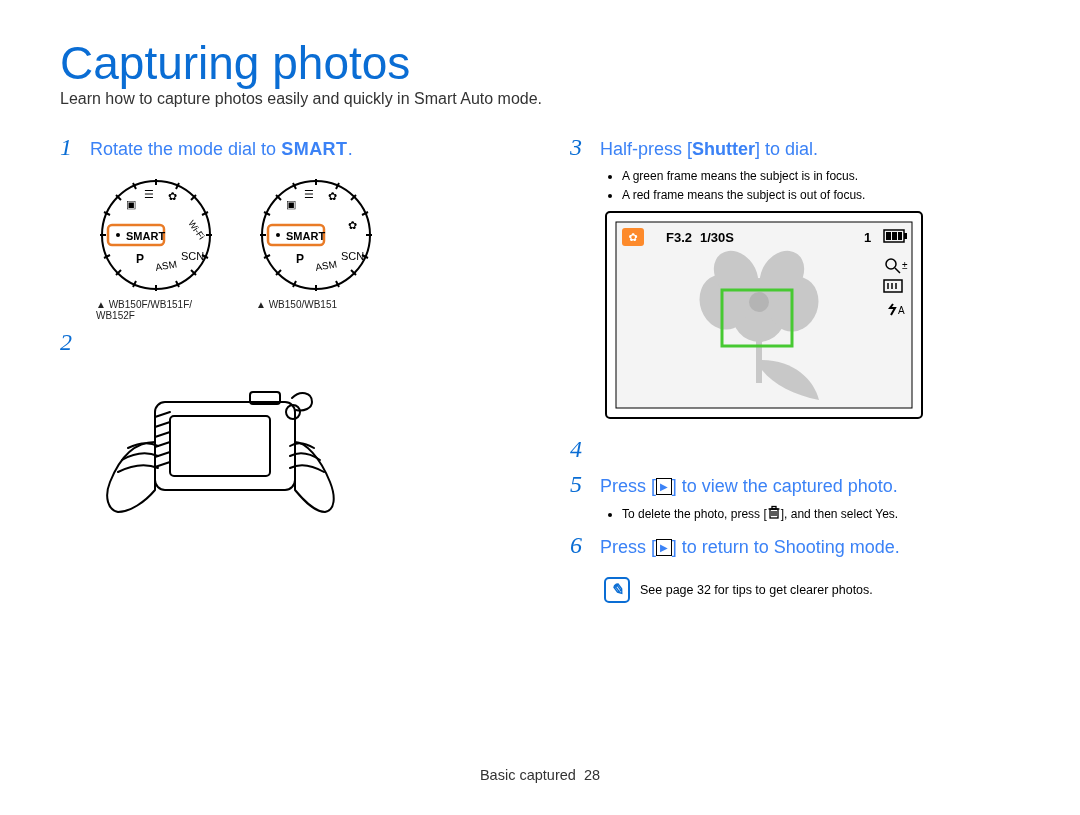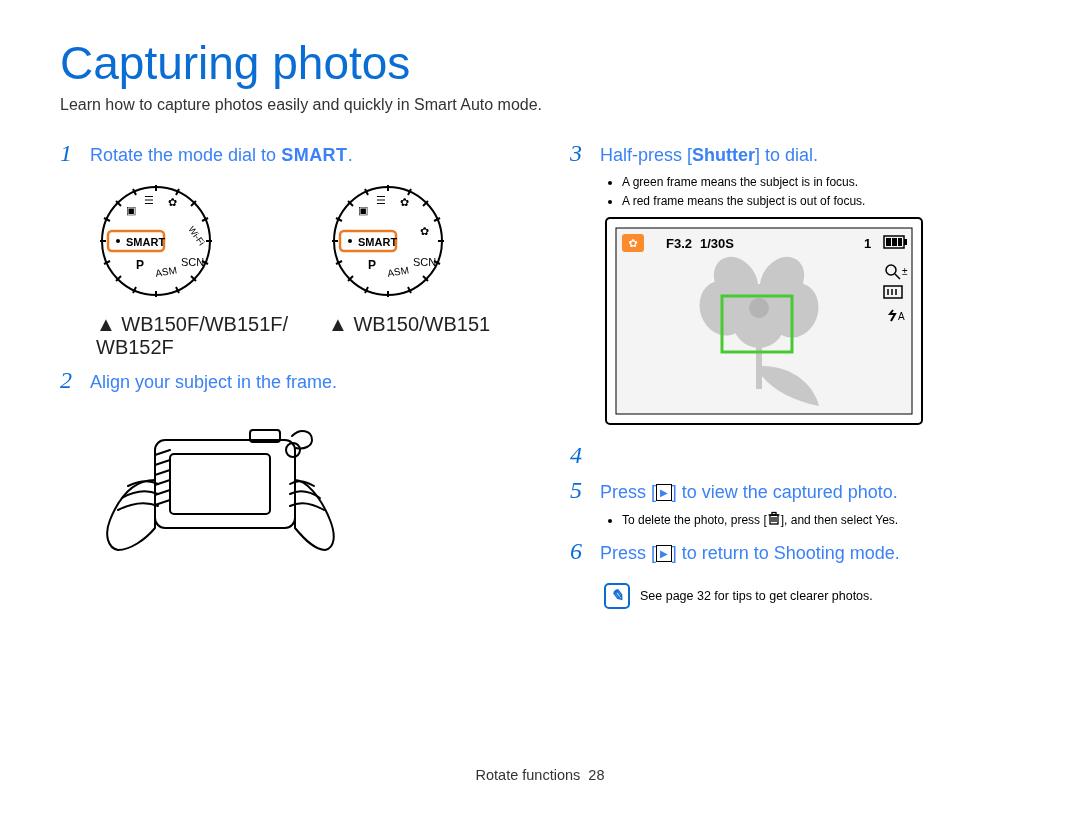--- a/index.html
+++ b/index.html
@@ -16,21 +16,21 @@
     padding: 40px 60px 0 60px;
   }
   .title {
     font-family: "Arial Narrow", Arial, sans-serif;
     font-stretch: condensed;
     color: #0a6dd4;
     font-size: 46px;
     font-weight: 500;
     letter-spacing: 0px;
     line-height: 1;
-    margin-bottom: 10px;
+    margin-bottom: 4px;
   }
   .subtitle {
     font-size: 16px;
     color: #333;
     margin-bottom: 18px;
   }
   .columns {
     display: flex;
     gap: 60px;
   }
@@ -65,23 +65,23 @@
     top: -2px;
   }
   .step-text .keycap::before { content: "▶"; font-size: 10px; }
   .dials {
     display: flex;
     gap: 40px;
     margin: 14px 0 2px 36px;
   }
   .dial-block { text-align: left; }
   .dial-caption {
-    font-size: 20px;
+    font-size: 10px;
     color: #222;
-    margin-top: 8px;
+    margin-top: 0;
   }
   svg.dial { width: 120px; height: 120px; }
   .camera-illustration {
     margin: 16px 0 0 40px;
   }
   .right-bullets {
     font-size: 12px;
     color: #000000;
     margin: 6px 0 6px 34px;
     padding: 0;
@@ -226,21 +226,20 @@
             <text x="48" y="23" font-size="11">☰</text>
             <text x="30" y="33" font-size="11">▣</text>
             <text x="92" y="54" font-size="11">✿</text>
           </svg>
           <div class="dial-caption" style="white-space:pre-line">▲ WB150/WB151</div>
         </div>
       </div>
 
       <div class="step">
         <div class="step-num">2</div>
-        <div class="step-text">Align your subject in the frame.</div>
       </div>
 
       <div class="camera-illustration">
         <svg width="240" height="160" viewBox="0 0 240 160">
 
           <g fill="none" stroke="#000" stroke-width="2" stroke-linecap="round" stroke-linejoin="round">
 
             <rect x="55" y="30" width="140" height="88" rx="10"></rect>
             <rect x="70" y="44" width="100" height="60" rx="4"></rect>
 
@@ -369,14 +368,14 @@
       <div class="tip">
         <div class="tip-icon">✎</div>
         <div class="tip-text">See page 32 for tips to get clearer photos.</div>
       </div>
 
     </div>
   </div>
 </div>
 
 <div class="footer">
-  <span>Rotate functions</span>&nbsp;&nbsp;<span>28</span>
+  <span>Basic captured</span>&nbsp;&nbsp;<span>28</span>
 </div>
 
 </body></html>

